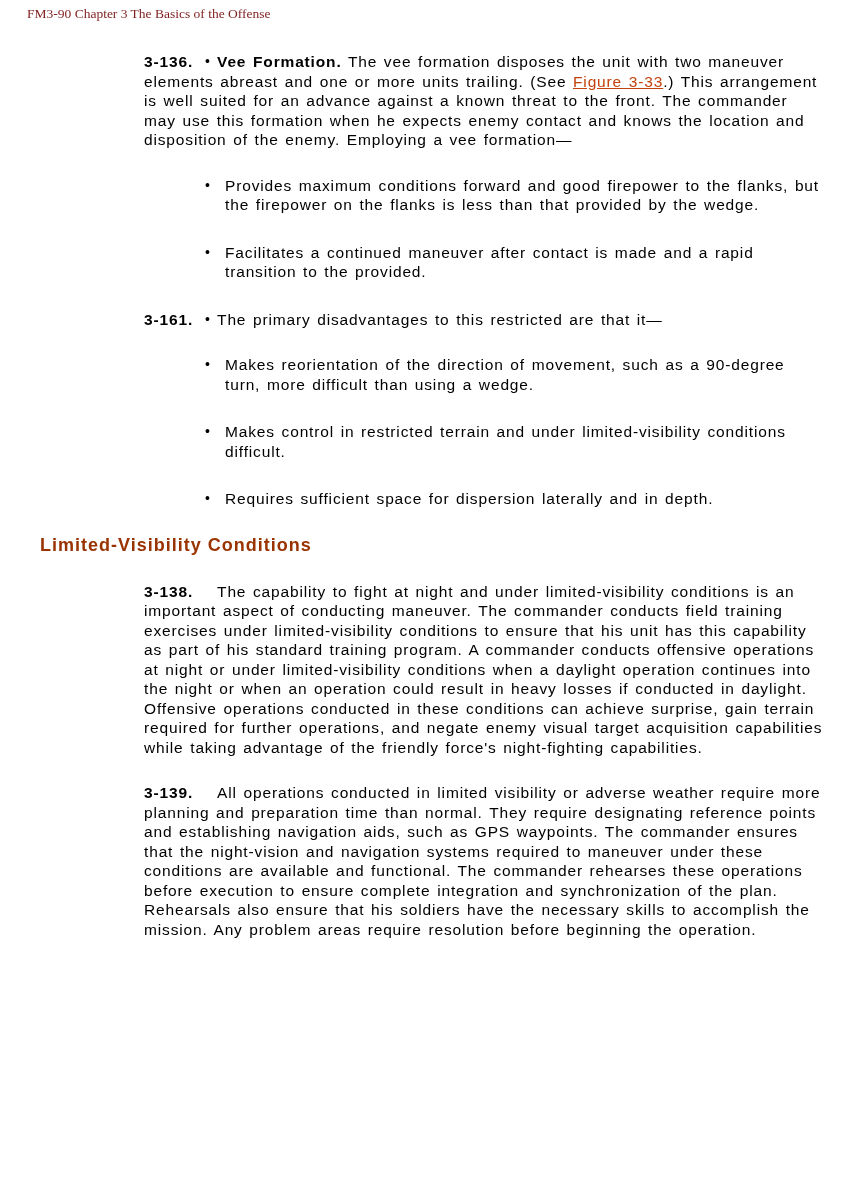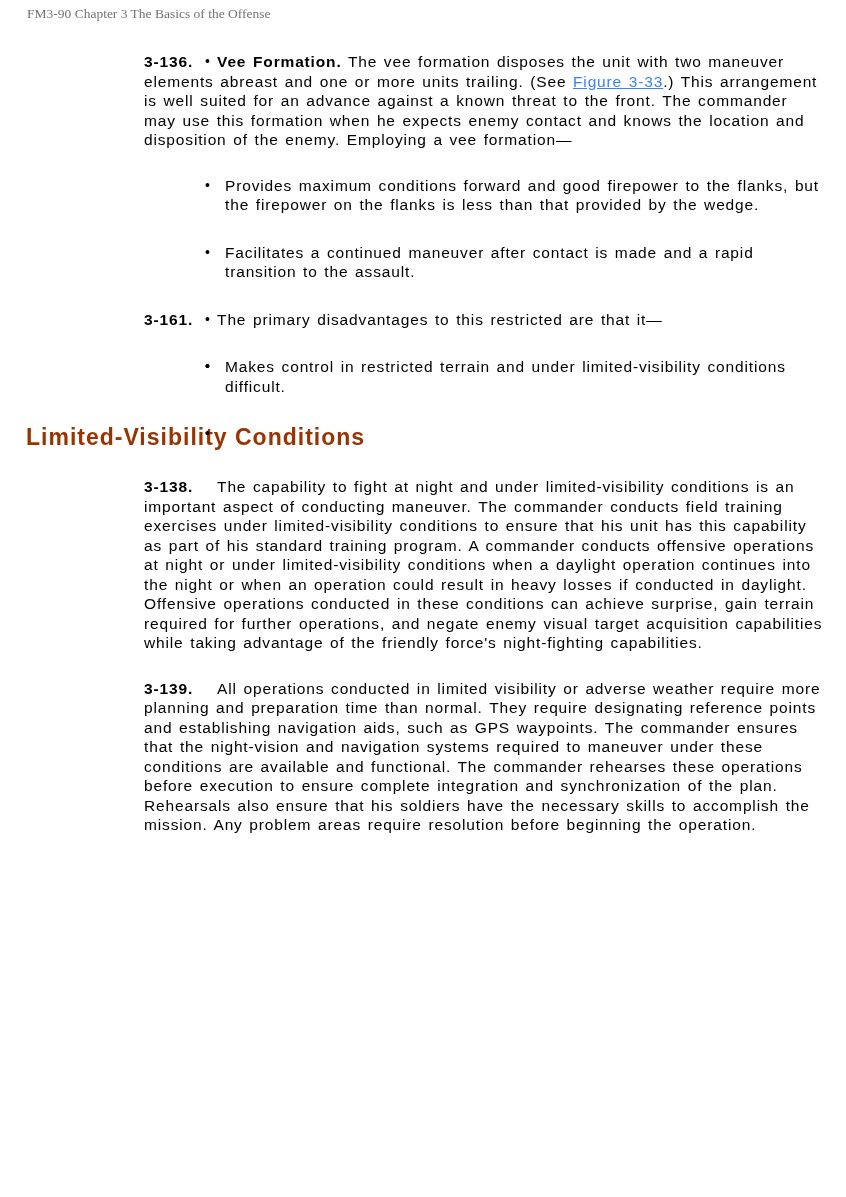--- a/index.html
+++ b/index.html
@@ -16,21 +16,21 @@
     position: relative;
     font-family: "Liberation Sans", sans-serif;
     color: #000000;
   }
 
   .doc-header {
     margin: 6px 0 0 27px;
     font-family: "Liberation Serif", serif;
     font-size: 13.5px;
     line-height: 16px;
-    color: #737373;
+    color: #7f1d1d;
   }
 
   .content {
     margin-left: 144px;
     width: 680px;
     font-size: 15.5px;
     line-height: 19.5px;
     letter-spacing: 0.85px;
     word-spacing: 1.5px;
   }
@@ -42,21 +42,21 @@
   .pnum {
     margin-right: 24px;
     font-weight: bold;
   }
 
   .bold {
     font-weight: bold;
   }
 
   a.doclink {
-    color: #3b82f6;
+    color: #c2410c;
     text-decoration: underline;
     cursor: pointer;
   }
 
   ul.doc-list {
     list-style: none;
     margin: 26px 0;
     padding-left: 81px;
   }
 
@@ -71,22 +71,22 @@
   .bullet {
     position: absolute;
     left: -20px;
     top: 0;
     font-size: 14px;
     letter-spacing: 0;
     word-spacing: 0;
   }
 
   h2.section-heading {
-    margin: 24px 0 26px 26px;
-    font-size: 23px;
+    margin: 24px 0 26px 40px;
+    font-size: 18px;
     font-weight: bold;
     letter-spacing: 1px;
     color: #993300;
     font-family: "Liberation Sans", sans-serif;
   }
 </style>
 </head>
 <body>
 
 <div class="doc-header">FM3-90 Chapter 3 The Basics of the Offense</div>
@@ -103,41 +103,43 @@
     <span class="pnum">3-136.</span><span class="bold">Vee Formation.</span><span> The vee formation disposes the unit with two maneuver elements abreast and one or more units trailing. (See </span><a class="doclink">Figure 3-33</a><span>.) This arrangement is well suited for an advance against a known threat to the front. The commander may use this formation when he expects enemy contact and knows the location and disposition of the enemy. Employing a vee formation—</span>
   </p>
 
   <ul class="doc-list">
     <li>
       <span class="bullet">•</span>
       <span>Provides maximum conditions forward and good firepower to the flanks, but the firepower on the flanks is less than that provided by the wedge.</span>
     </li>
     <li>
       <span class="bullet">•</span>
-      <span>Facilitates a continued maneuver after contact is made and a rapid transition to the assault.</span>
+      <span>Facilitates a continued maneuver after contact is made and a rapid transition to the provided.</span>
     </li>
     <li>
       <span class="bullet">•</span>
     </li>
   </ul>
 
   <p>
     <span class="pnum">3-161.</span><span>The primary disadvantages to this restricted are that it—</span>
   </p>
 
   <ul class="doc-list">
     <li>
       <span class="bullet">•</span>
+      <span>Makes reorientation of the direction of movement, such as a 90-degree turn, more difficult than using a wedge.</span>
     </li>
     <li>
       <span class="bullet">•</span>
       <span>Makes control in restricted terrain and under limited-visibility conditions difficult.</span>
     </li>
     <li>
       <span class="bullet">•</span>
+      <span>Requires sufficient space for dispersion laterally and in depth.</span>
     </li>
   </ul>
 
 </div>
 
 <h2 class="section-heading">Limited-Visibility Conditions</h2>
 
 <div class="content">
 
   <p>

